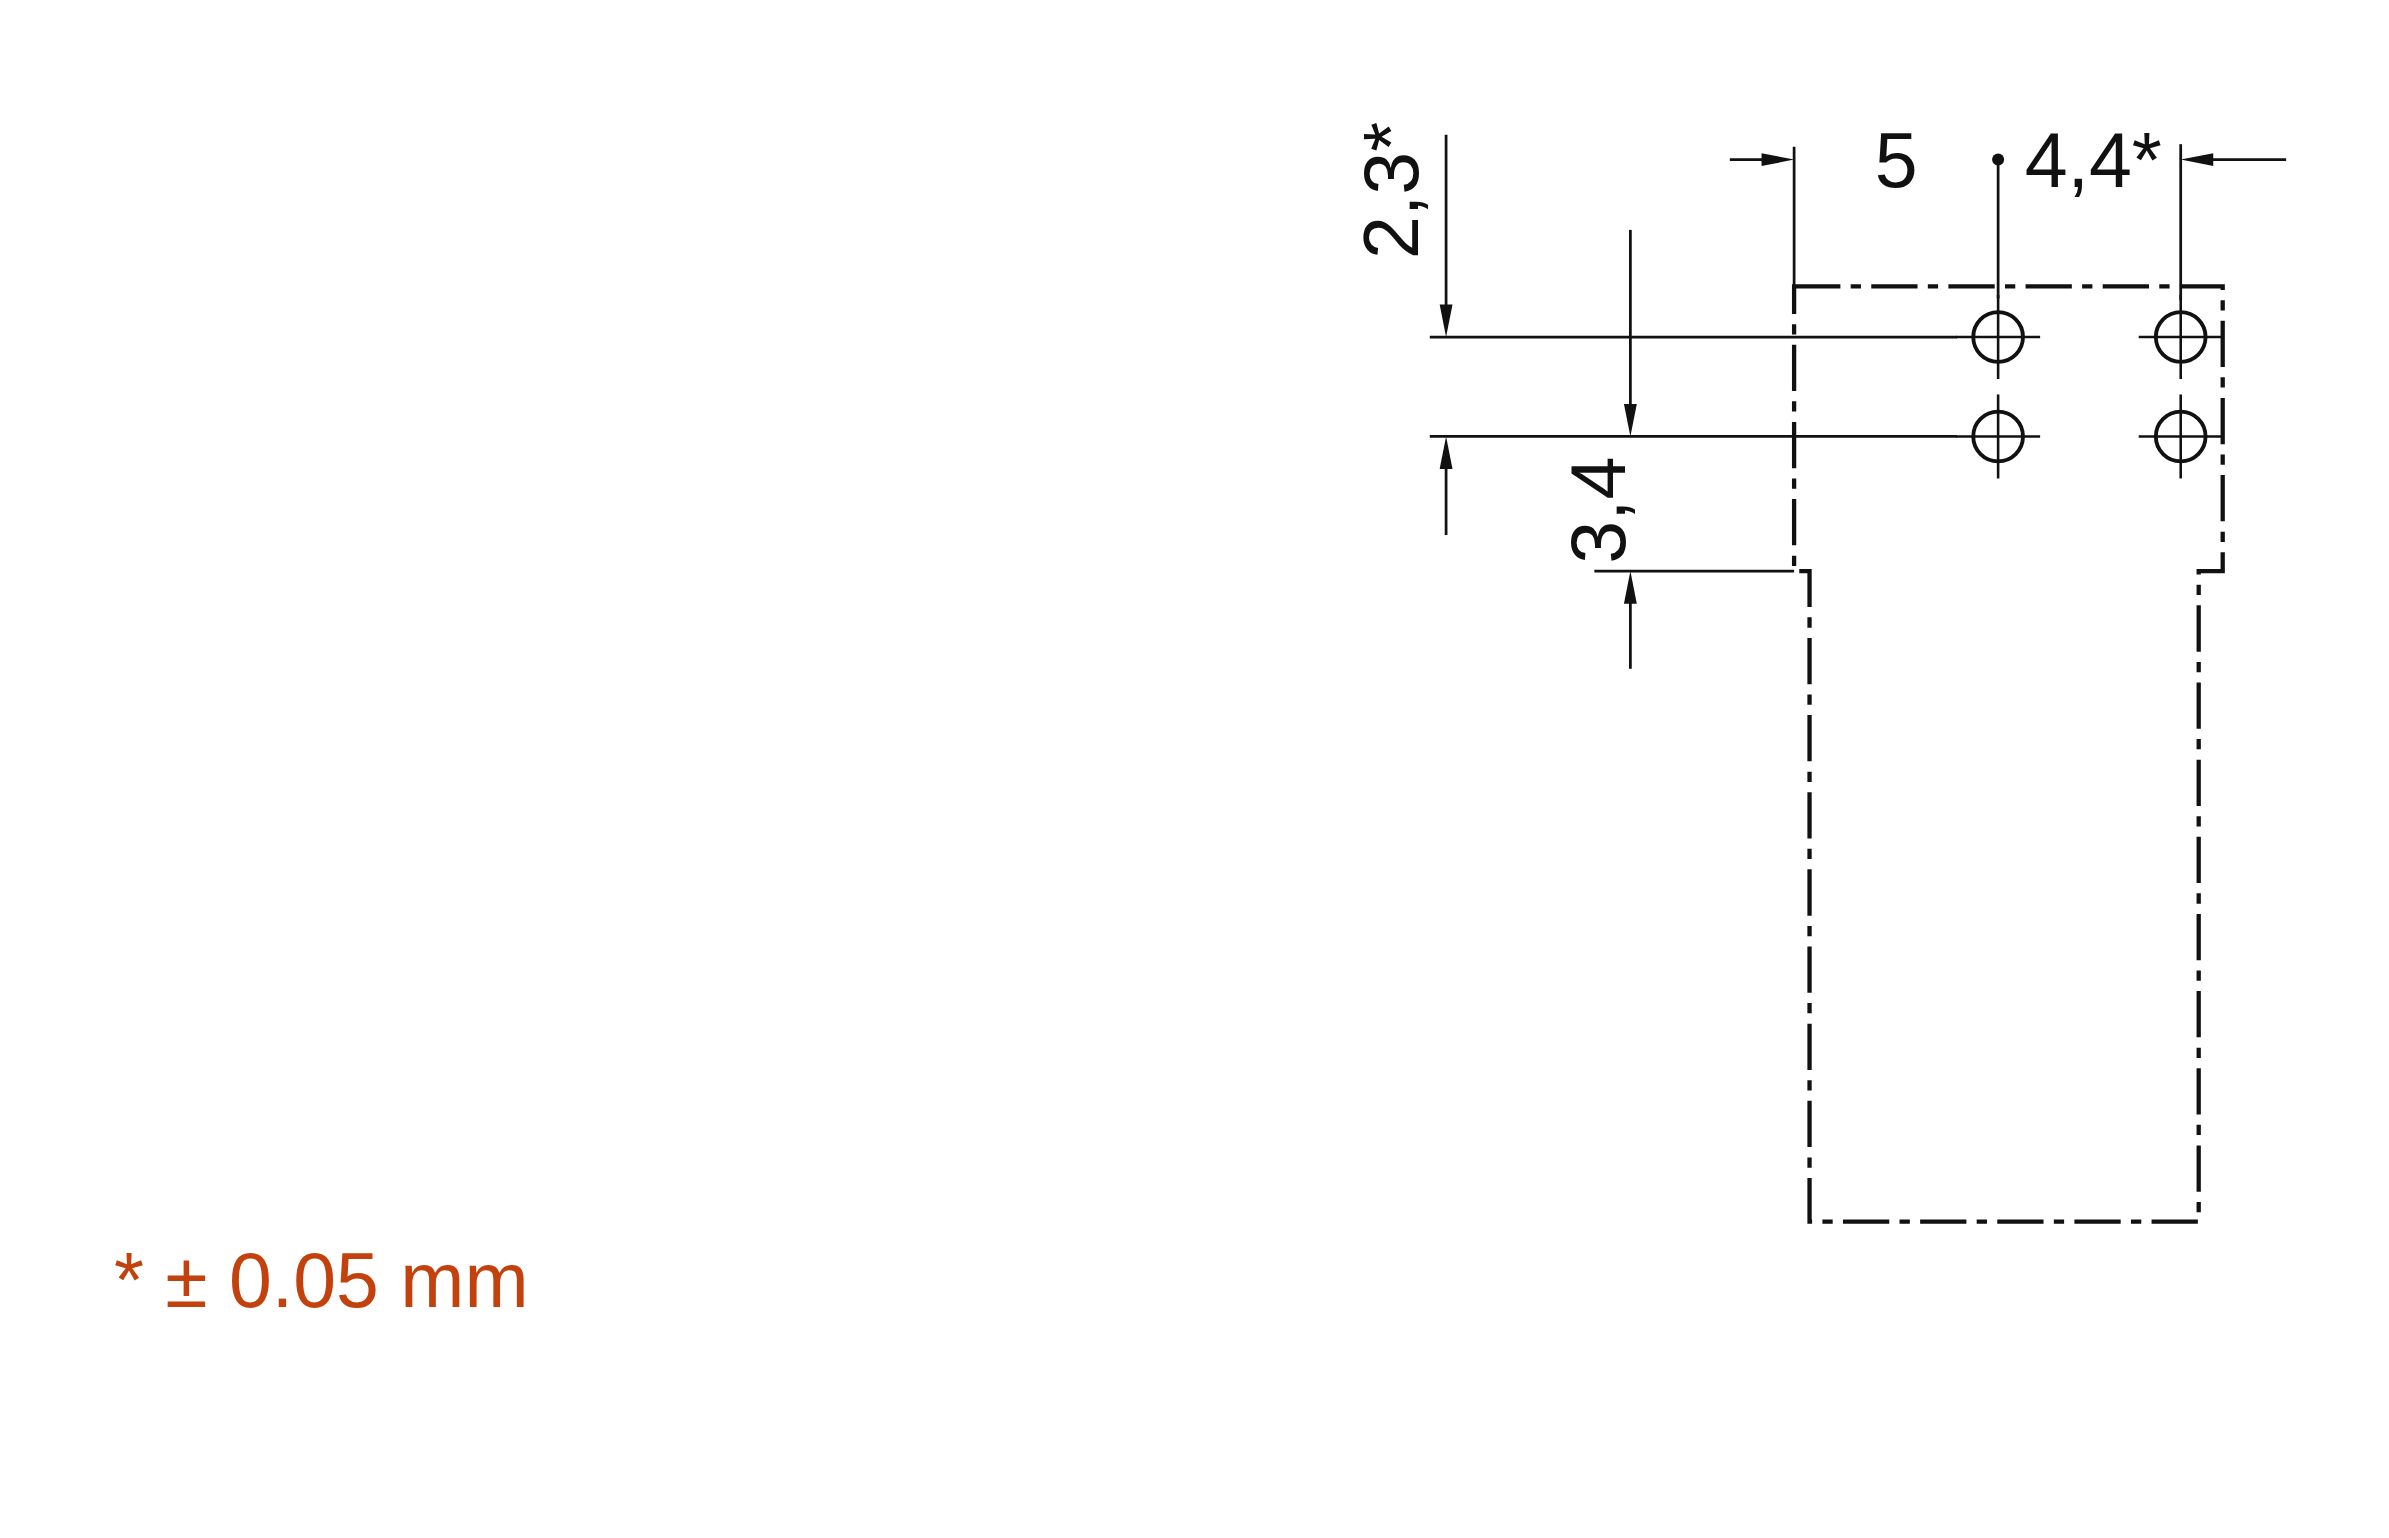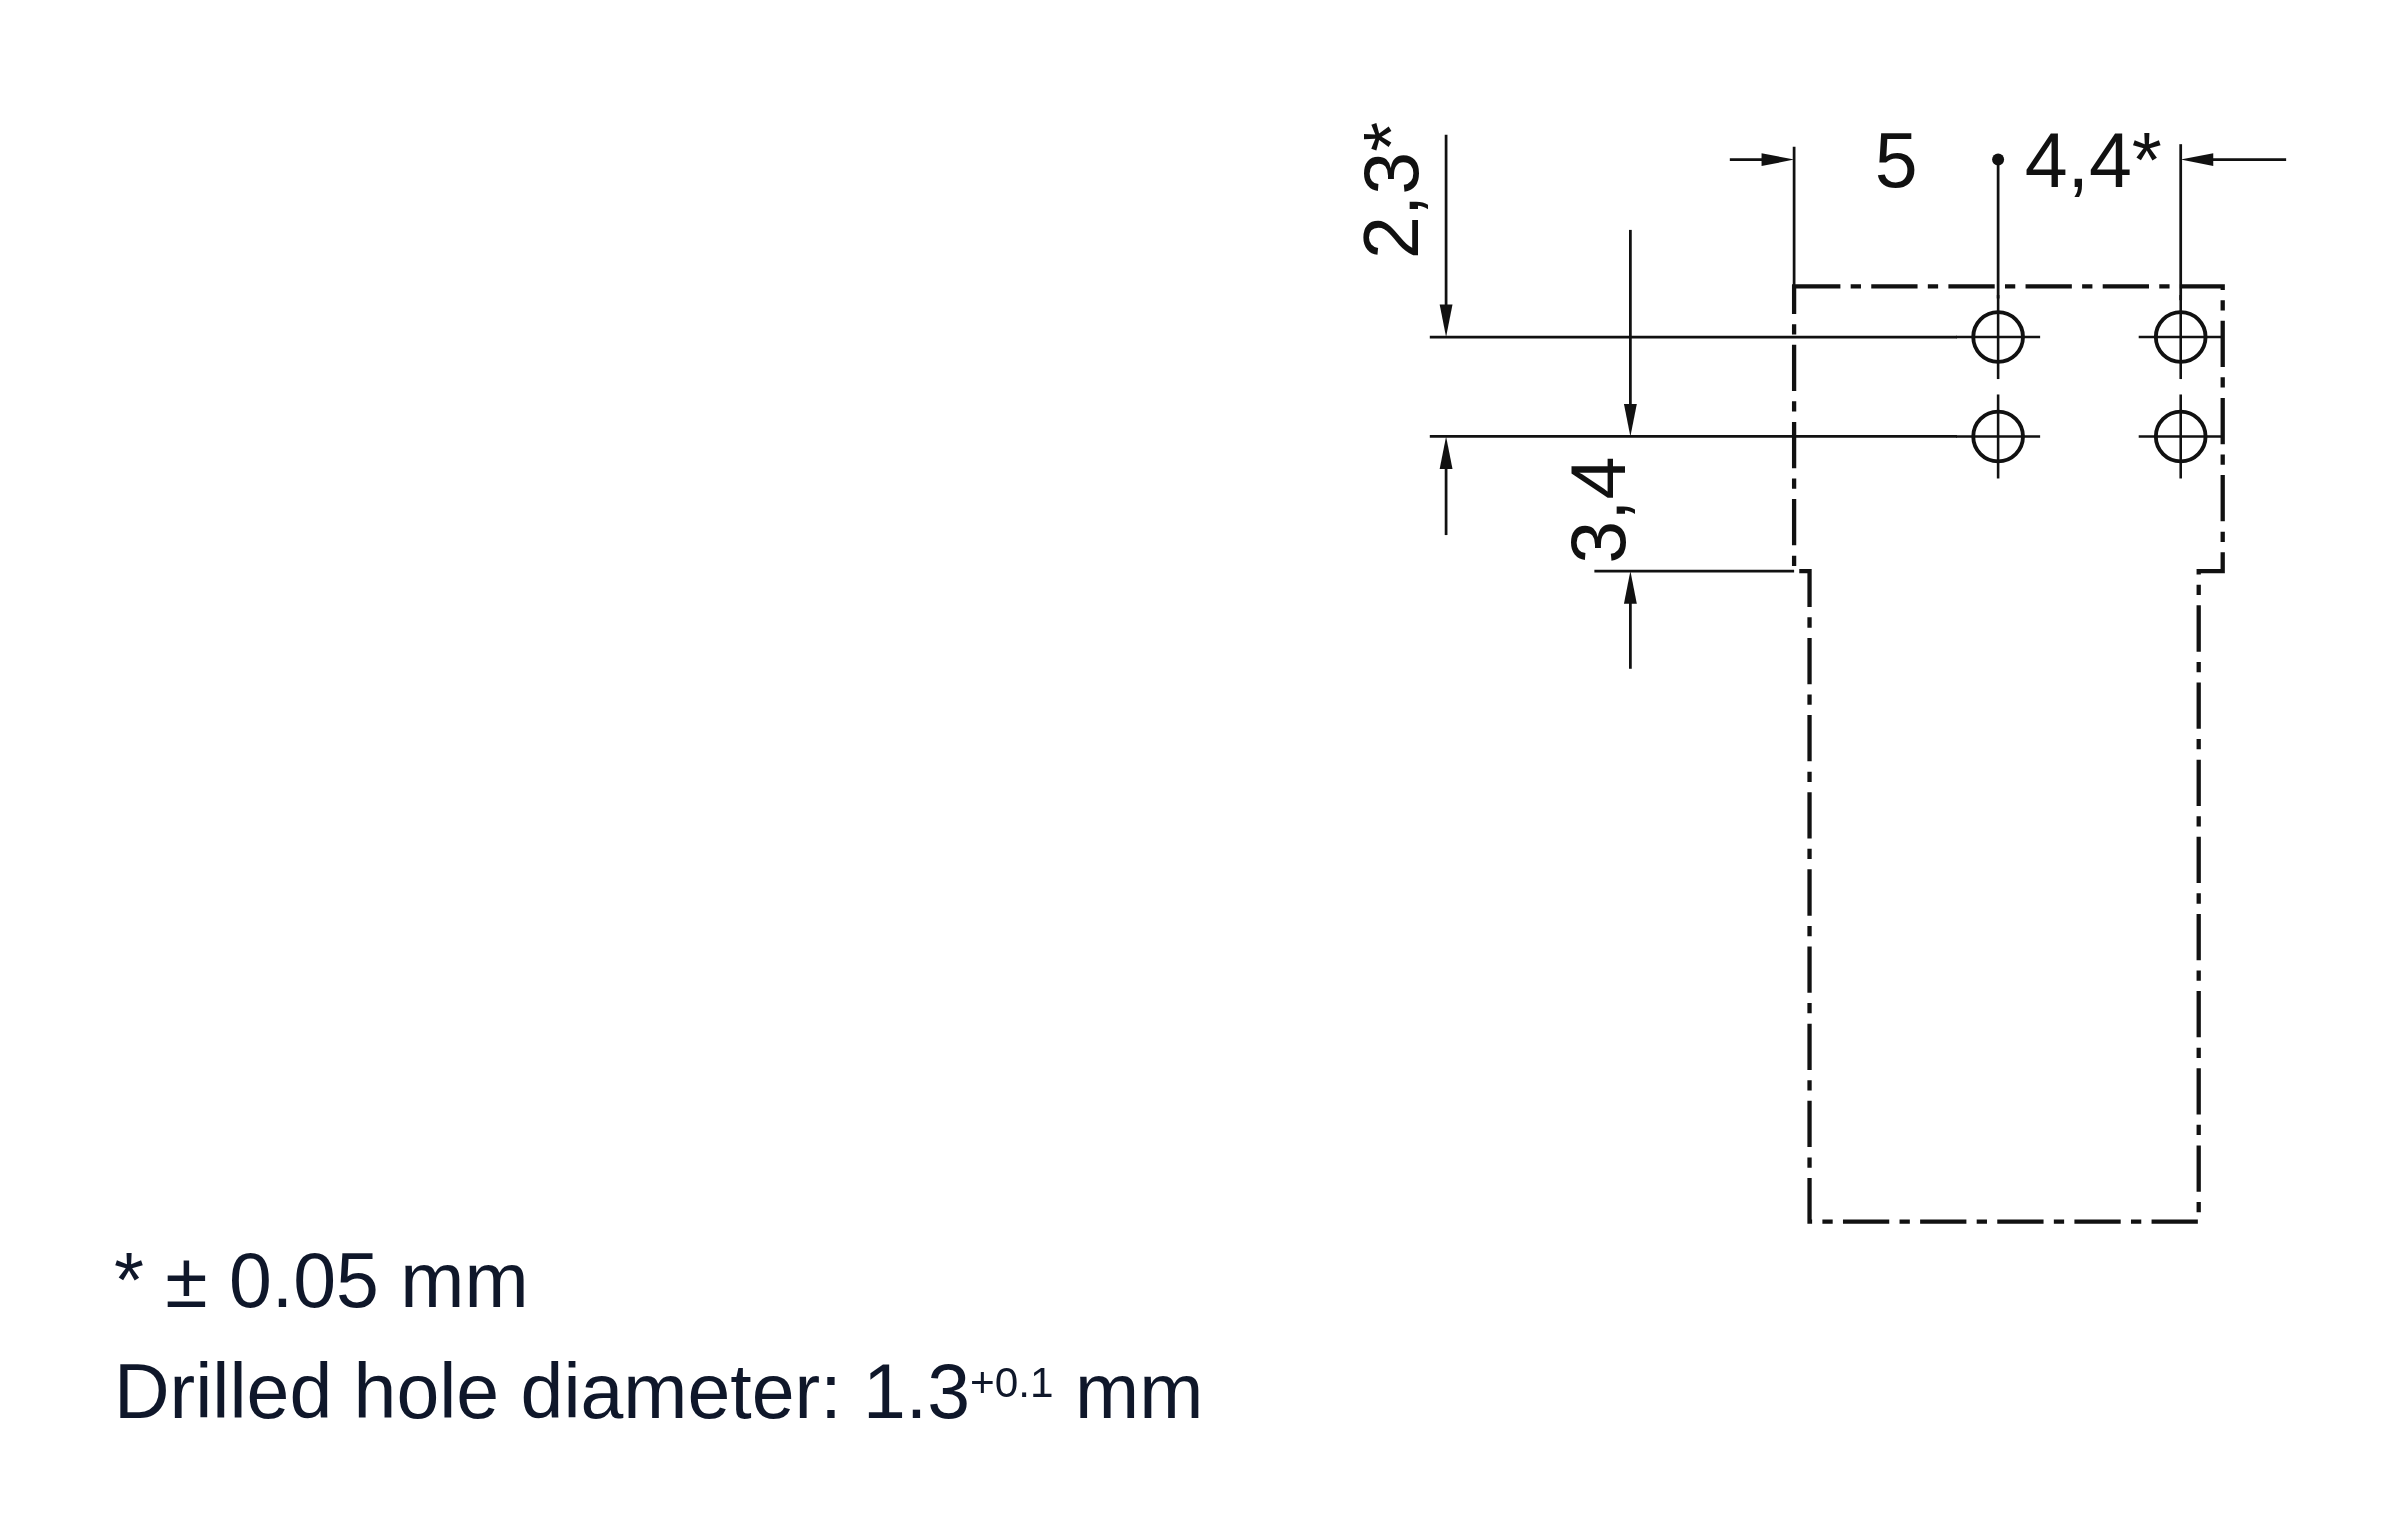--- a/index.html
+++ b/index.html
@@ -23,21 +23,21 @@
     font-family: "Liberation Sans", sans-serif;
     font-size: 90px;
     fill: #111111;
   }
   .note {
     position: absolute;
     left: 114px;
     font-size: 77px;
     line-height: 1.05;
     white-space: nowrap;
-    color: #0f172a;
+    color: #c2410c;
     text-align: right;
   }
   .note-tolerance { top: 1240px; }
   .note-hole      { top: 1351px; }
   .sup { font-size: 0.55em; position: relative; top: -0.5em; }
 </style>
 </head>
 <body>
 
 <div class="page">
@@ -98,18 +98,15 @@
       <polygon class="arrow" points="2093,186 2055,178.5 2055,193.5"></polygon>
       <line class="thin" x1="2580" y1="186" x2="2667" y2="186"></line>
       <polygon class="arrow" points="2544,186 2582,178.5 2582,193.5"></polygon>
       <circle class="arrow" cx="2331" cy="186" r="7"></circle>
       <text class="dim-label" x="2212" y="186" dy="32" text-anchor="middle">5</text>
       <text class="dim-label" x="2442" y="186" dy="32" text-anchor="middle">4,4*</text>
     </g>
   </svg>
 
   <div class="note note-tolerance">* ± 0.05 mm</div>
-  <div class="note note-hole">
-    <span>Drilled hole diameter: 1.3</span><span class="sup">+0.1</span><span> mm</span>
-  </div>
 
 </div>
 
 
 </body></html>

